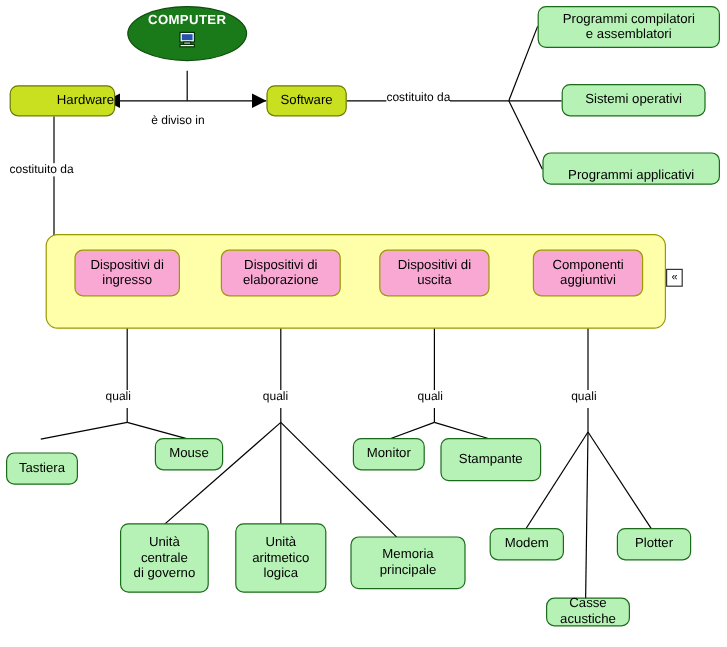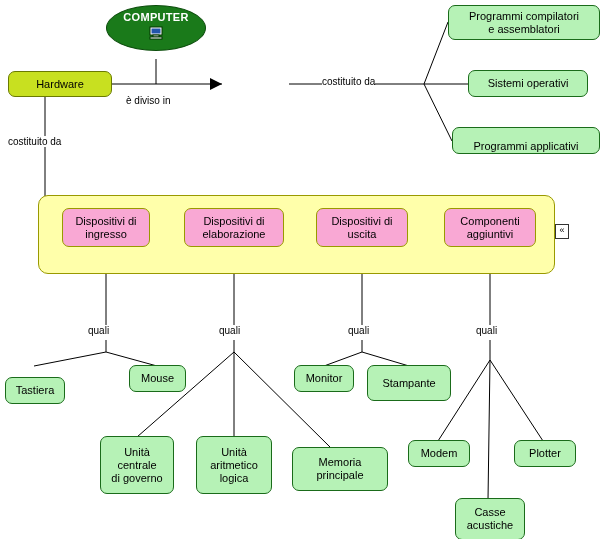--- a/index.html
+++ b/index.html
@@ -154,22 +154,25 @@
     <span class="titleicon">
       <svg width="16" height="16" viewBox="0 0 16 16">
         <rect x="2" y="2" width="12" height="8" fill="#ffffff" stroke="#003300"></rect>
         <rect x="3.5" y="3.5" width="9" height="5" fill="#2255aa"></rect>
         <rect x="5" y="10" width="6" height="2" fill="#dddddd" stroke="#003300"></rect>
         <rect x="2" y="12" width="12" height="2" fill="#ffffff" stroke="#003300"></rect>
       </svg>
     </span>
   </div>
 
-  <div class="node yellowgreen" style="left:8px; top:71px; width:104px; height:26px;">
+  <div class="node yellowgreen" style="left:8px; top:71px; width:88px; height:26px;justify-content:flex-end;">
     <span>Hardware</span>
+  </div>
+  <div class="node yellowgreen" style="left:222px; top:71px; width:67px; height:26px;">
+    <span>Software</span>
   </div>
 
   <div class="node green" style="left:468px; top:70px; width:120px; height:27px;">
     <span>Sistemi operativi</span>
   </div>
   <div class="node green" style="left:448px; top:5px; width:152px; height:35px;">
     <span>Programmi compilatori
 e assemblatori</span>
   </div>
   <div class="node green" style="left:452px; top:127px; width:148px; height:27px;align-items:flex-end;">
@@ -221,21 +224,21 @@
   <div class="node green" style="left:294px; top:365px; width:60px; height:27px;">
     <span>Monitor</span>
   </div>
   <div class="node green" style="left:367px; top:365px; width:84px; height:36px;">
     <span>Stampante</span>
   </div>
 
   <div class="node green" style="left:408px; top:440px; width:62px; height:27px;">
     <span>Modem</span>
   </div>
-  <div class="node green" style="left:455px; top:498px; width:70px; height:42px;">
+  <div class="node green" style="left:455px; top:498px; width:70px; height:24px;">
     <span>Casse
 acustiche</span>
   </div>
   <div class="node green" style="left:514px; top:440px; width:62px; height:27px;">
     <span>Plotter</span>
   </div>
 
   <div class="linklabel" style="left:126px; top:76px;margin-top:19px;">è diviso in</div>
   <div class="linklabel" style="left:322px; top:76px;">costituito da</div>
   <div class="linklabel" style="left:8px; top:136px;">costituito da</div>

